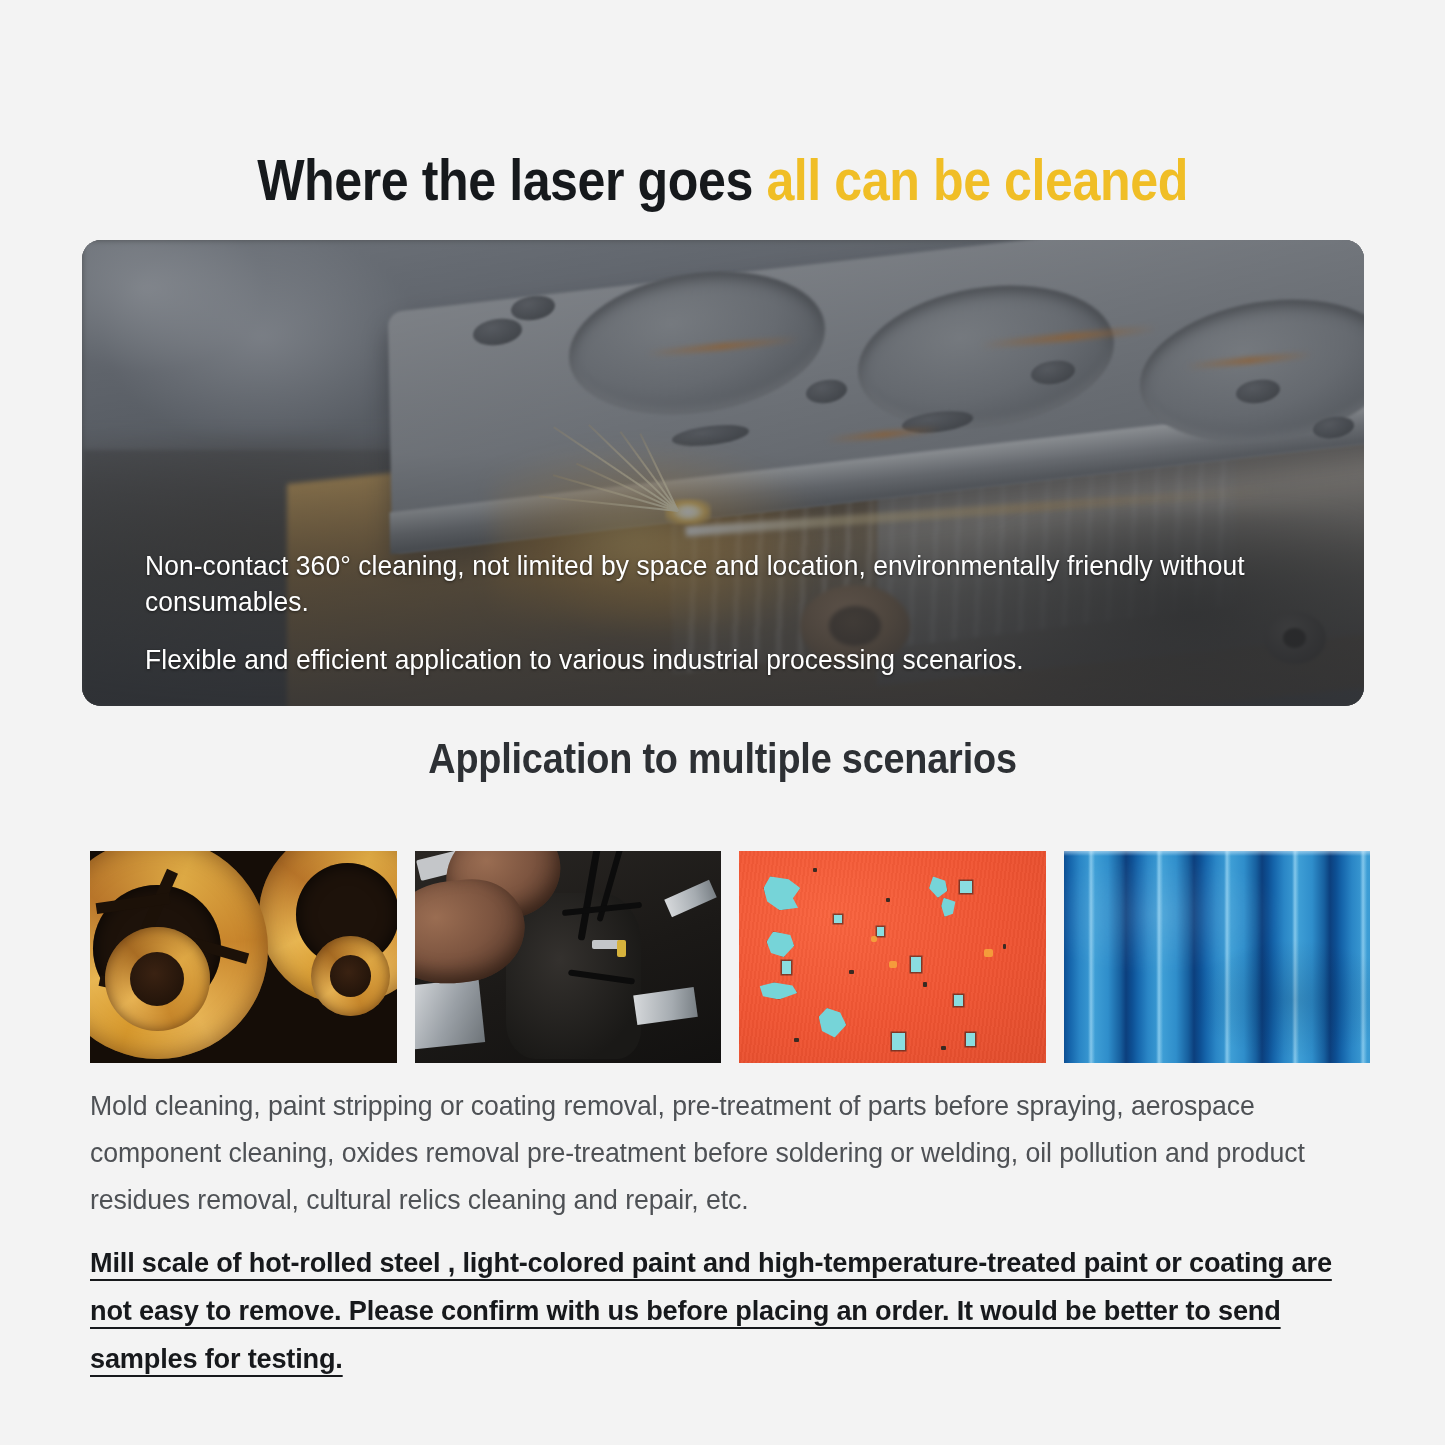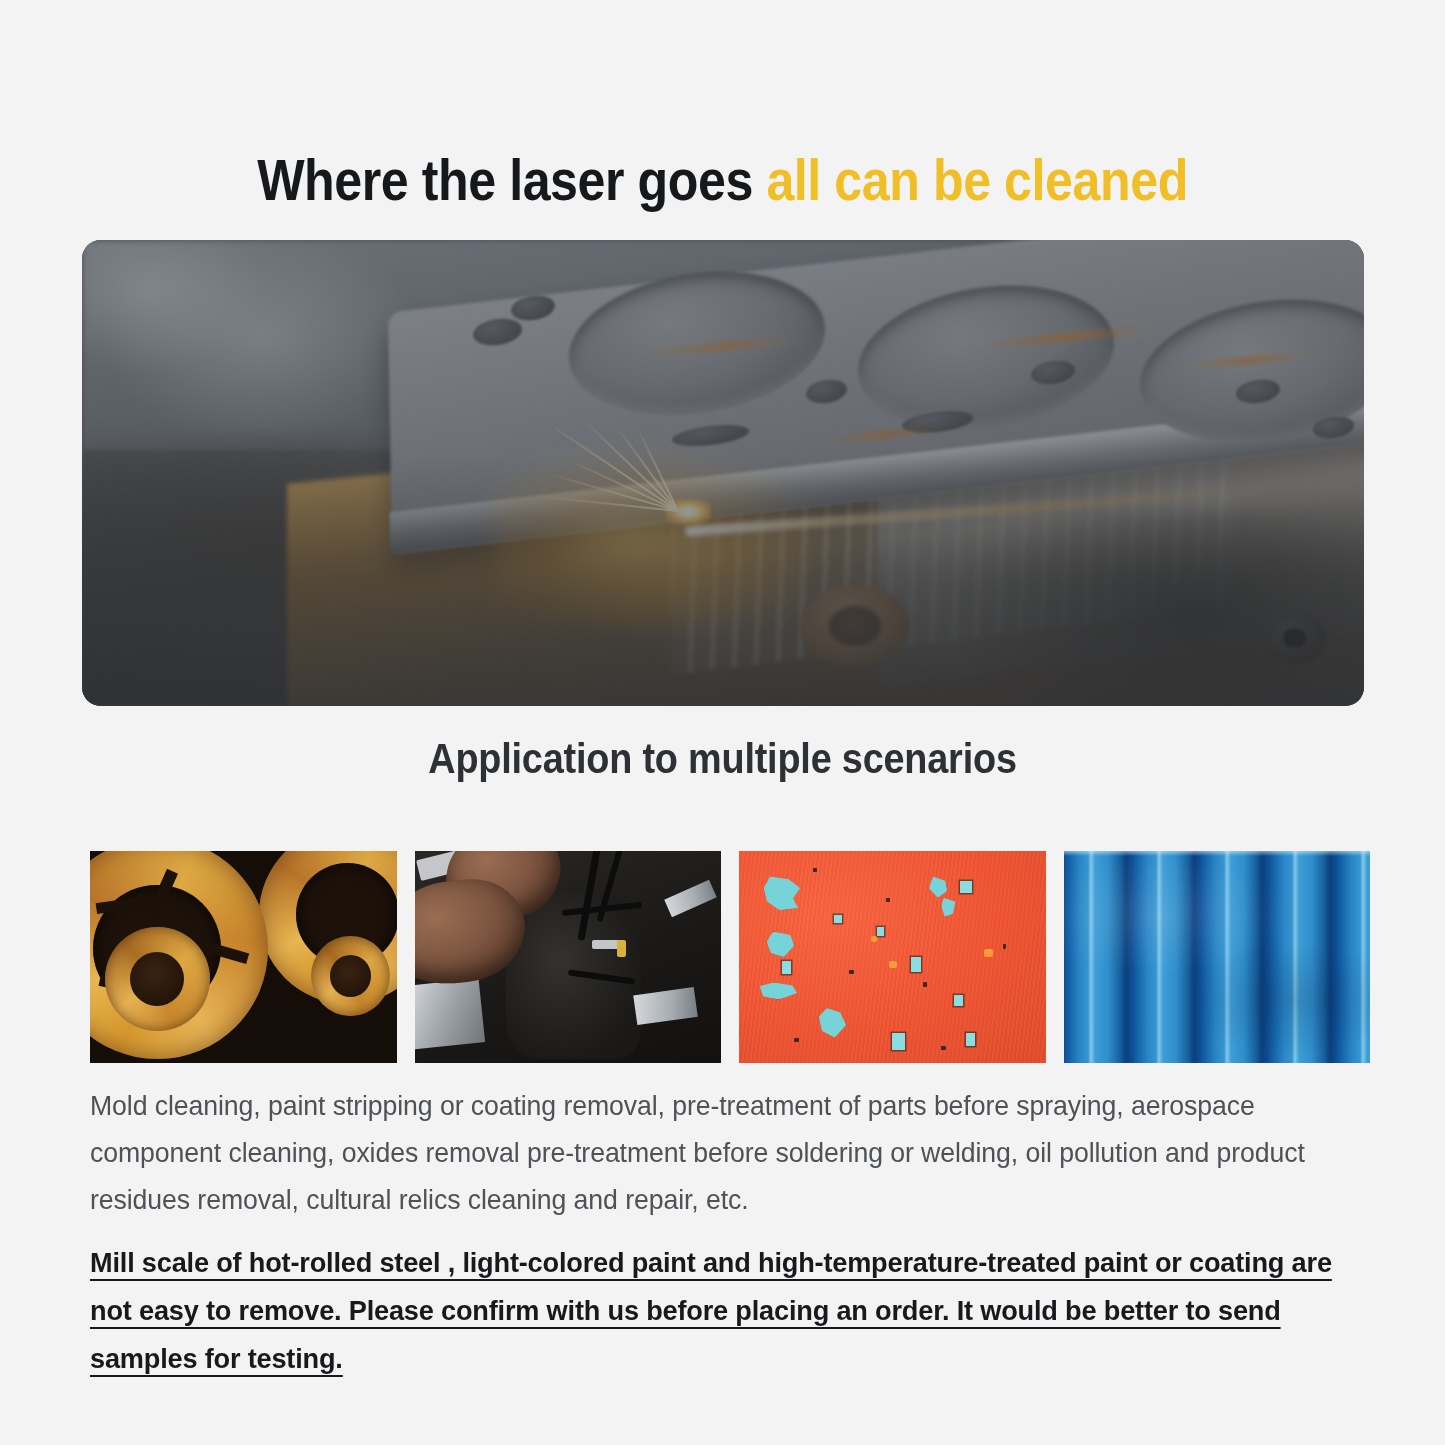--- a/index.html
+++ b/index.html
@@ -532,20 +532,24 @@
       <div class="spark-ray" style="width:140px; transform: rotate(186deg);"></div>
       <div class="spark-ray" style="width:86px;  transform: rotate(244deg);"></div>
 
       <div class="bolt-head-fg"></div>
       <div class="right-dark"></div>
       <div class="boss"></div>
     </div>
 
     <div class="hero-scrim"></div>
 
+    <div class="hero-copy">
+      <p class="l1">Non-contact 360° cleaning, not limited by space and location, environmentally friendly without consumables.</p>
+      <p class="l2">Flexible and efficient application to various industrial processing scenarios.</p>
+    </div>
   </div>
 
   <div class="section-title">Application to multiple scenarios</div>
 
   <div class="thumbs">
 
     <div class="thumb t1">
       <div class="darkgap" style="left:0; top:0; width:100%; height:100%;"></div>
       <div class="wheel wheelB"></div>
       <div class="hubring hubB"></div>

